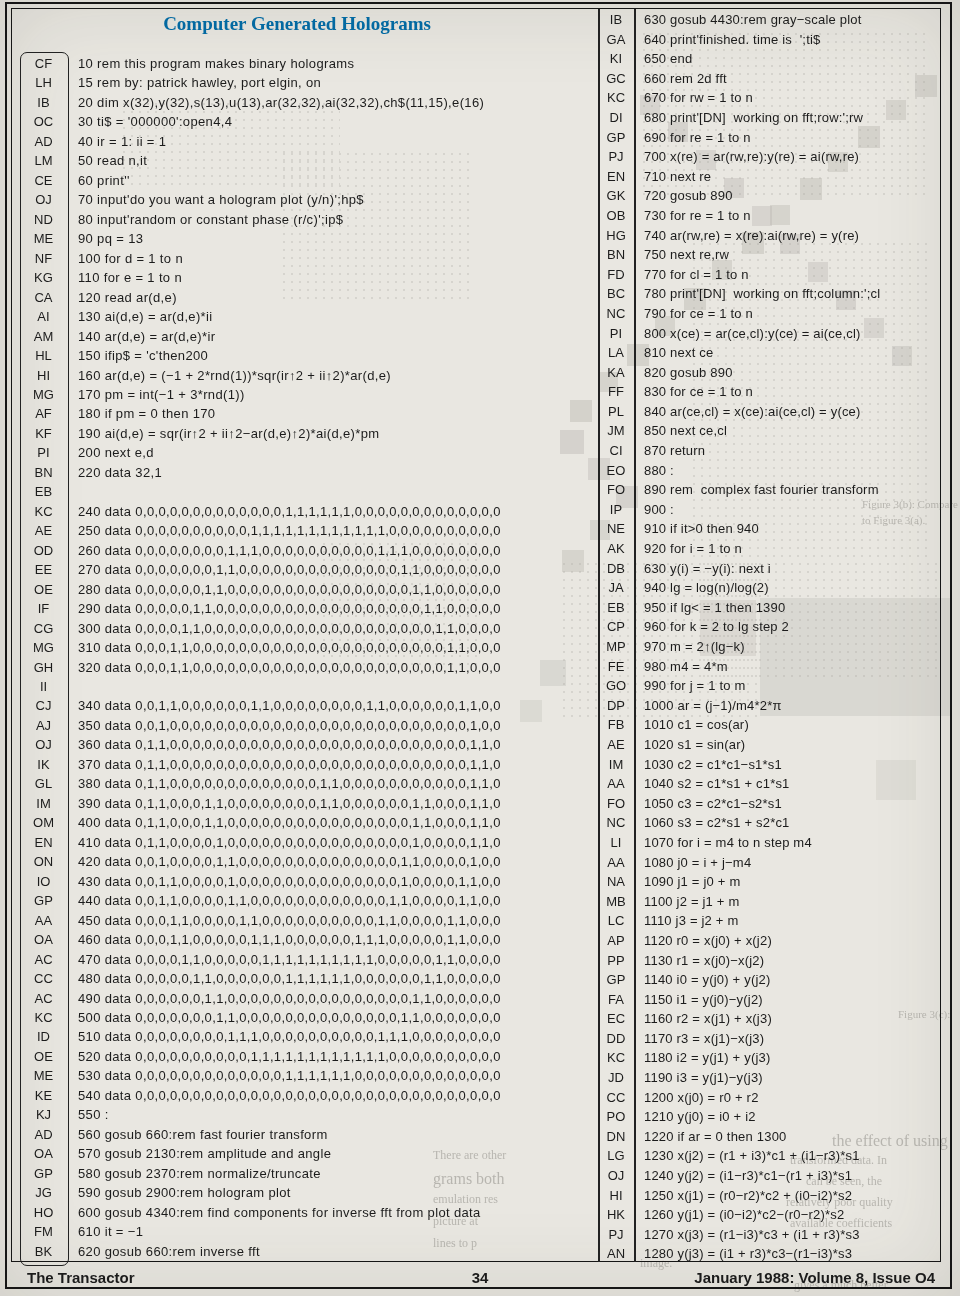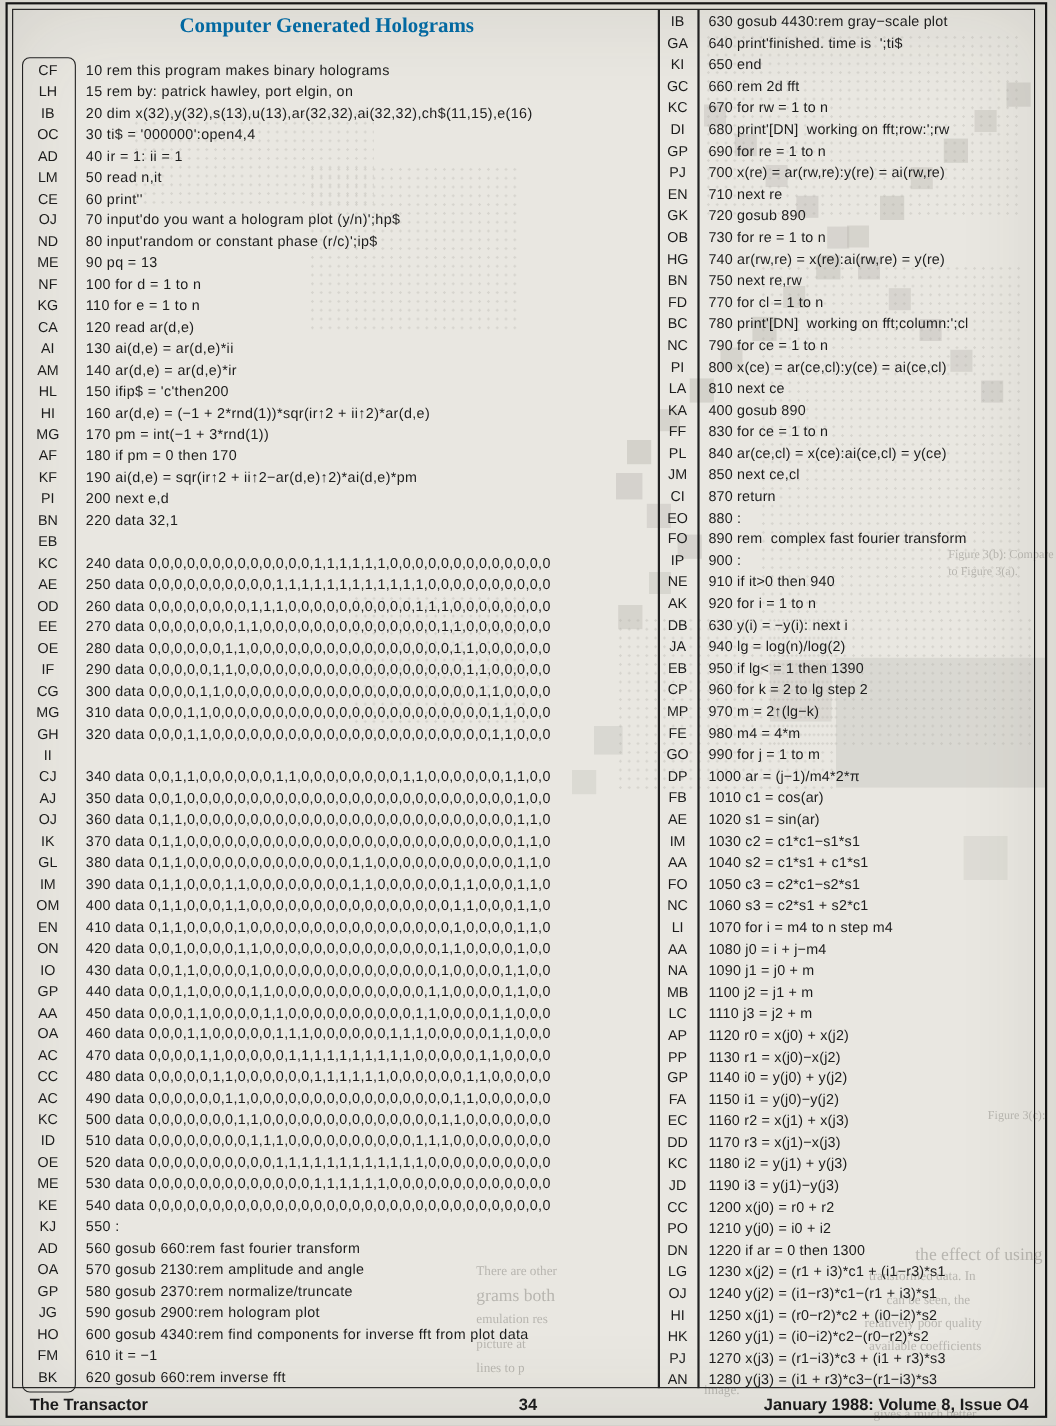--- a/index.html
+++ b/index.html
@@ -424,21 +424,21 @@
       <div class="row">
         <span class="cs">PI</span>
         <span class="code">800 x(ce) = ar(ce,cl):y(ce) = ai(ce,cl)</span>
       </div>
       <div class="row">
         <span class="cs">LA</span>
         <span class="code">810 next ce</span>
       </div>
       <div class="row">
         <span class="cs">KA</span>
-        <span class="code">400 gosub 890</span>
+        <span class="code">820 gosub 890</span>
       </div>
       <div class="row">
         <span class="cs">FF</span>
         <span class="code">830 for ce = 1 to n</span>
       </div>
       <div class="row">
         <span class="cs">PL</span>
         <span class="code">840 ar(ce,cl) = x(ce):ai(ce,cl) = y(ce)</span>
       </div>
       <div class="row">

